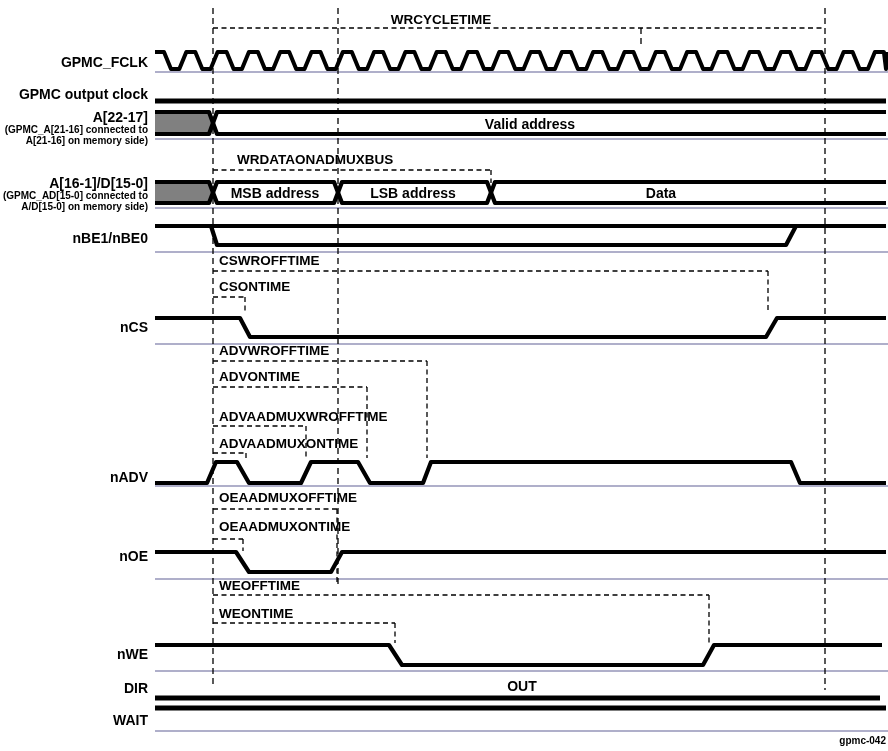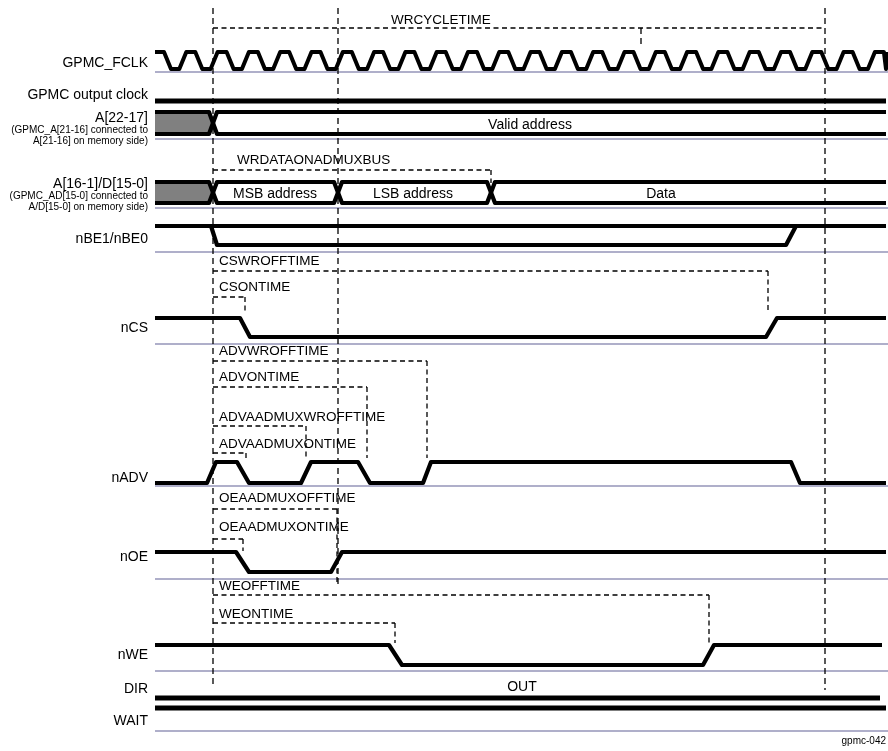--- a/index.html
+++ b/index.html
@@ -1,16 +1,16 @@
 <!DOCTYPE html>
 <html><head>
 <meta charset="utf-8">
 <style>
   html,body{margin:0;padding:0;background:#ffffff;}
-  .figure{position:relative;width:888px;height:751px;background:#ffffff;overflow:hidden;}
+  .figure{position:relative;width:888px;height:751px;background:#ffffff;overflow:hidden;font-weight:bold;}
   svg{display:block;}
   text{font-family:"Liberation Sans", sans-serif;fill:#000000;}
 </style>
 </head>
 <body>
 
 <div class="figure">
   <svg width="888" height="751" viewBox="0 0 888 751" xmlns="http://www.w3.org/2000/svg">
       <line x1="155" y1="72" x2="888" y2="72" stroke="#9494b8" stroke-width="1.3"></line>
       <line x1="155" y1="139" x2="888" y2="139" stroke="#9494b8" stroke-width="1.3"></line>

